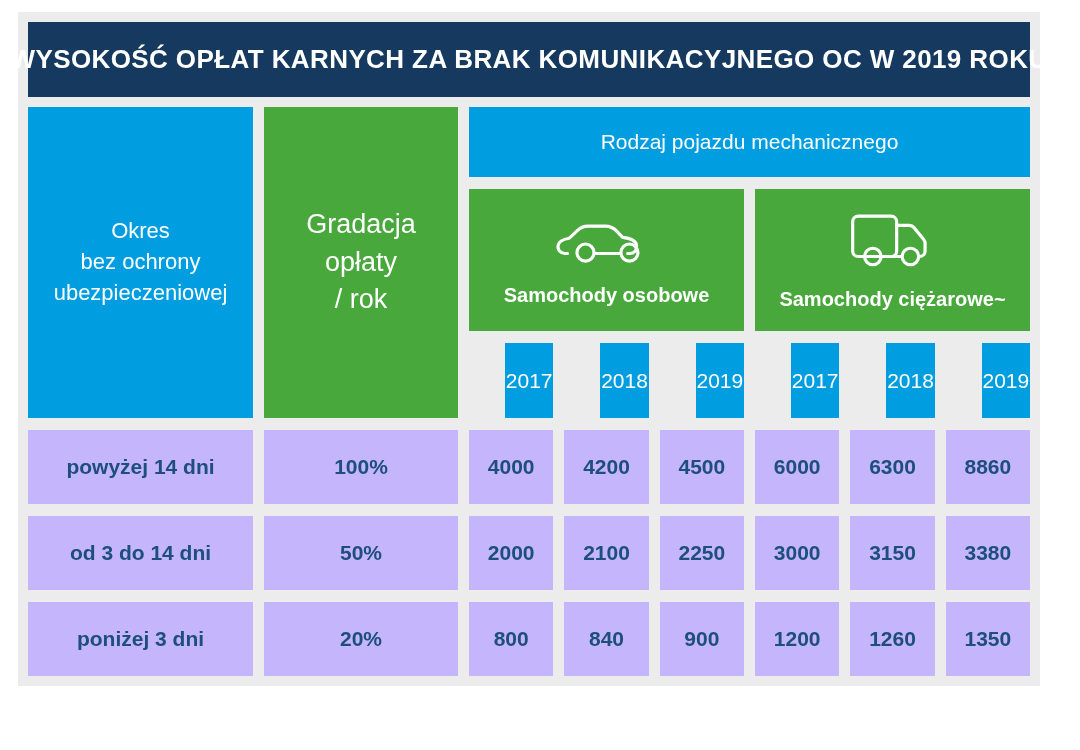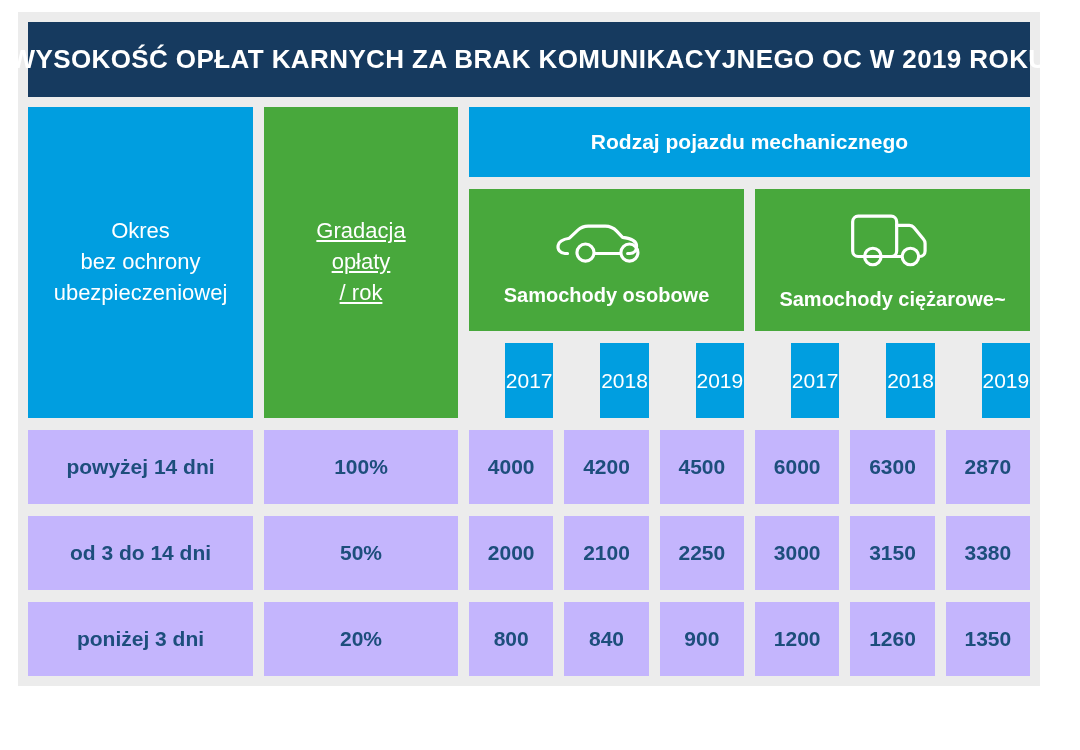--- a/index.html
+++ b/index.html
@@ -52,22 +52,22 @@
     align-items: center;
     justify-content: center;
     text-align: center;
     box-sizing: border-box;
   }
   .cell.blue  { background: #009ee0; color: #ffffff; }
   .cell.green { background: #48a83c; color: #ffffff; }
   .cell.white { background: #c4b5fd; color: #1d4e7c; }
 
   .c-period   { grid-column: 1; grid-row: 1 / span 3; font-size: 22px; line-height: 1.4; white-space: pre-line; }
-  .c-grad     { grid-column: 2; grid-row: 1 / span 3; font-size: 22px; line-height: 1.4; white-space: pre-line; text-decoration: underline; }
-  .c-vehhdr   { grid-column: 3 / span 6; grid-row: 1; font-size: 21px; font-weight: 700; }
+  .c-grad     { grid-column: 2; grid-row: 1 / span 3; font-size: 27px; line-height: 1.4; white-space: pre-line; }
+  .c-vehhdr   { grid-column: 3 / span 6; grid-row: 1; font-size: 21px; font-weight: 400; }
   .c-cars     { grid-column: 3 / span 3; grid-row: 2; }
   .c-trucks   { grid-column: 6 / span 3; grid-row: 2; }
   .vehicle-group {
     flex-direction: column;
     justify-content: center;
     gap: 18px;
   }
   .vehicle-group .v-label { font-size: 20px; font-weight: 700; }
   .vehicle-group svg { display: block; }
 
@@ -131,21 +131,21 @@
       <div class="cell blue c-year" style="grid-column:7">2018</div>
       <div class="cell blue c-year" style="grid-column:8">2019</div>
 
       <div class="cell white row-label" style="grid-column:1;grid-row:4">powyżej 14 dni</div>
       <div class="cell white row-grad" style="grid-column:2;grid-row:4">100%</div>
       <div class="cell white row-val" style="grid-column:3;grid-row:4">4000</div>
       <div class="cell white row-val" style="grid-column:4;grid-row:4">4200</div>
       <div class="cell white row-val" style="grid-column:5;grid-row:4">4500</div>
       <div class="cell white row-val" style="grid-column:6;grid-row:4">6000</div>
       <div class="cell white row-val" style="grid-column:7;grid-row:4">6300</div>
-      <div class="cell white row-val" style="grid-column:8;grid-row:4">2870</div>
+      <div class="cell white row-val" style="grid-column:8;grid-row:4">8860</div>
 
       <div class="cell white row-label" style="grid-column:1;grid-row:5">od 3 do 14 dni</div>
       <div class="cell white row-grad" style="grid-column:2;grid-row:5">50%</div>
       <div class="cell white row-val" style="grid-column:3;grid-row:5">2000</div>
       <div class="cell white row-val" style="grid-column:4;grid-row:5">2100</div>
       <div class="cell white row-val" style="grid-column:5;grid-row:5">2250</div>
       <div class="cell white row-val" style="grid-column:6;grid-row:5">3000</div>
       <div class="cell white row-val" style="grid-column:7;grid-row:5">3150</div>
       <div class="cell white row-val" style="grid-column:8;grid-row:5">3380</div>
 

